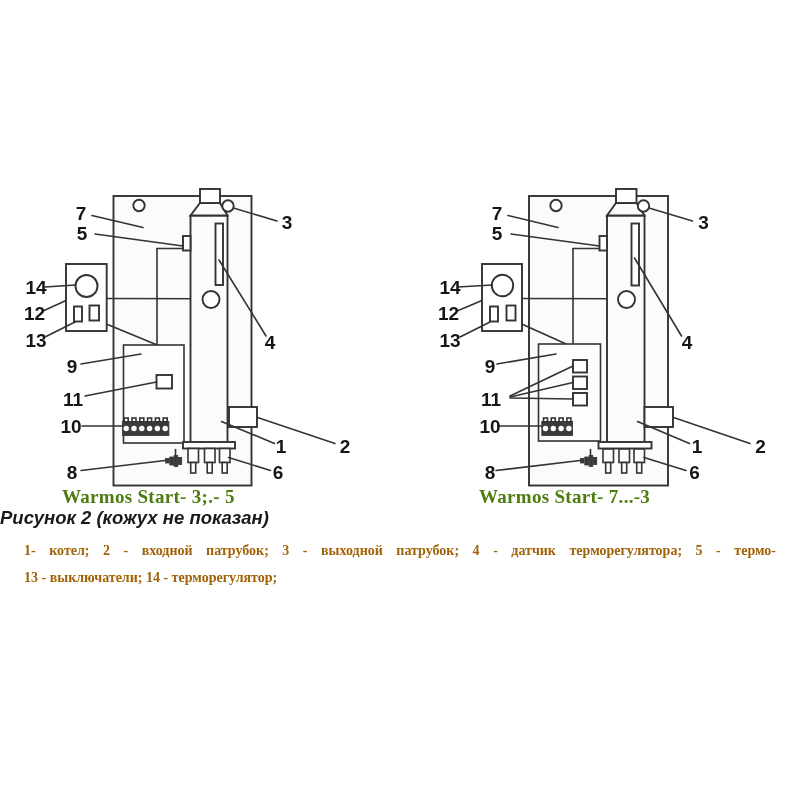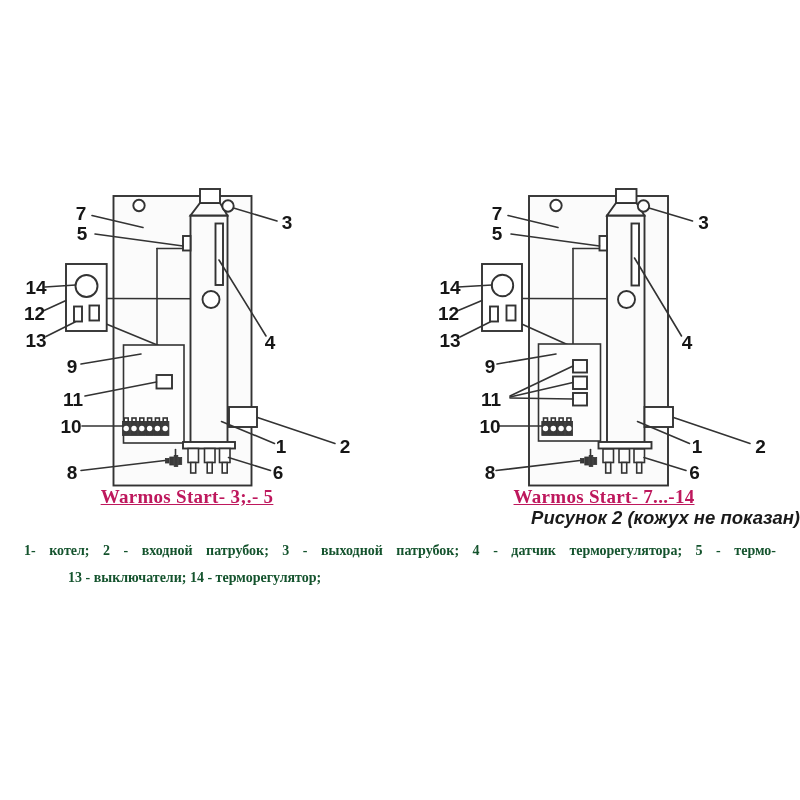--- a/index.html
+++ b/index.html
@@ -6,29 +6,29 @@
   .page{position:relative;width:800px;height:800px;background:#fff;overflow:hidden;
         font-family:"Liberation Serif", serif;color:#111;}
   svg.art{position:absolute;left:0;top:0;}
   .ln{stroke:#333;stroke-width:1.6;fill:none;stroke-linecap:round;}
   .ol{fill:#fbfbfb;stroke:#333;stroke-width:1.9;}
   .olw{fill:#ffffff;stroke:#333;stroke-width:1.9;}
   .thin{fill:#fdfdfd;stroke:#333;stroke-width:1.6;}
   .dark{fill:#3a3a3a;stroke:#333;stroke-width:0.8;}
   .callout{font:bold 19px "Liberation Sans", sans-serif;fill:#161616;
            text-anchor:middle;dominant-baseline:central;}
-  .model-title{position:absolute;width:250px;text-align:center;
-               font:bold 19px "Liberation Serif", serif;color:#be185d;letter-spacing:.3px;text-decoration:underline;}
-  .caption{position:absolute;left:0;top:507px;width:800px;text-align:right;
+  .model-title{position:absolute;width:250px;text-align:left;
+               font:bold 19px "Liberation Serif", serif;color:#4d7c0f;letter-spacing:.3px;}
+  .caption{position:absolute;left:0;top:507px;width:800px;text-align:left;
            font:italic bold 18.5px "Liberation Sans", sans-serif;color:#1a1a1a;}
   .legend{position:absolute;left:24px;top:537px;width:752px;overflow:hidden;}
-  .legend .lline{font:bold 14px "Liberation Serif", serif;color:#14532d;
+  .legend .lline{font:bold 14px "Liberation Serif", serif;color:#a16207;
                  line-height:27px;height:27px;white-space:nowrap;
                  text-align:justify;text-align-last:justify;}
-  .legend .lline.last{text-align:left;text-align-last:left;margin-left:44px;}
+  .legend .lline.last{text-align:left;text-align-last:left;}
 </style>
 </head>
 <body>
 
 <div class="page">
 
 <svg class="art" width="800" height="487" viewBox="0 0 800 487">
 
   <g>
 
@@ -246,21 +246,21 @@
       <text class="callout" x="703.5" y="222">3</text>
       <text class="callout" x="687" y="342.5">4</text>
       <text class="callout" x="697" y="446">1</text>
       <text class="callout" x="760.5" y="446">2</text>
       <text class="callout" x="694.5" y="472">6</text>
     </g>
   </g>
 </svg>
 
 <div class="model-title" style="left:62px;top:486px;">Warmos Start- 3;.- 5</div>
-<div class="model-title" style="left:479px;top:486px;">Warmos Start- 7...-14</div>
+<div class="model-title" style="left:479px;top:486px;">Warmos Start- 7...-3</div>
 
 <div class="caption">Рисунок 2 (кожух не показан)</div>
 
 <div class="legend">
   <div class="lline">1- котел; 2 - входной патрубок; 3 - выходной патрубок; 4 - датчик терморегулятора; 5 - термо-</div>
   <div class="lline last">13 - выключатели; 14 - терморегулятор;</div>
 </div>
 
 </div>
 

